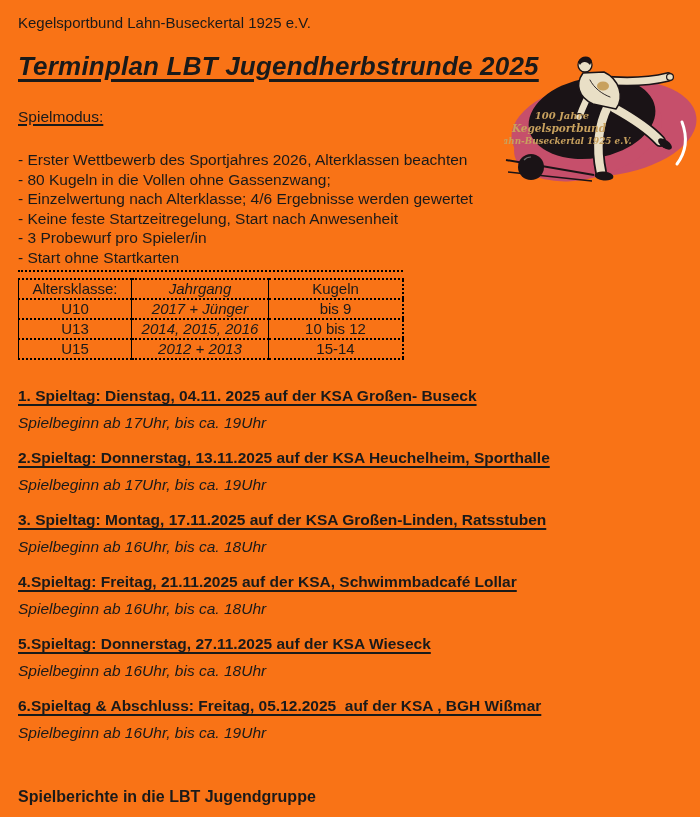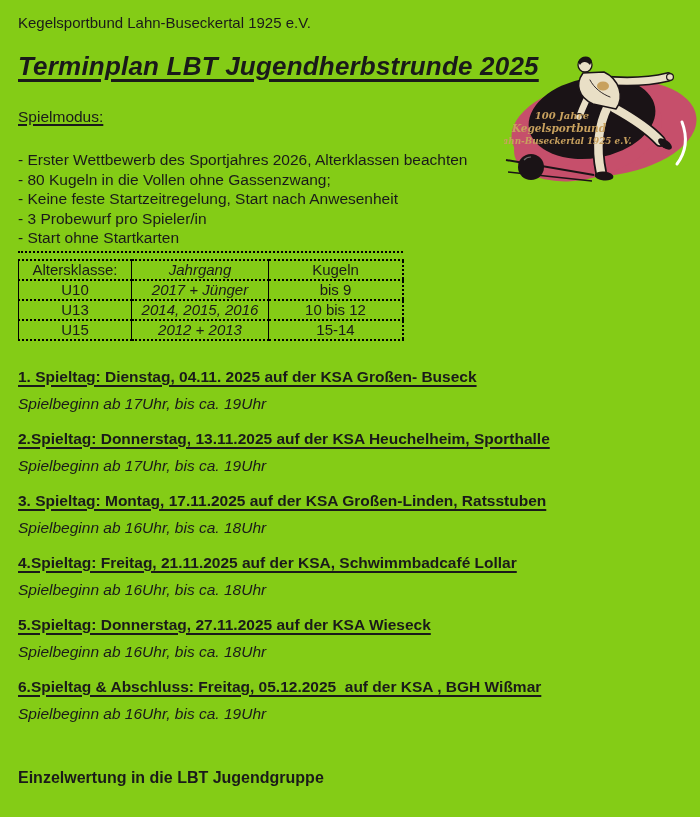--- a/index.html
+++ b/index.html
@@ -1,20 +1,20 @@
 <!DOCTYPE html>
 <html><head>
 <meta charset="utf-8">
 <style>
   html, body { margin:0; padding:0; background:#ffffff; }
   .page {
     position: relative;
     width: 700px;
     height: 817px;
-    background: #84cc16;
+    background: #f97316;
     font-family: "Liberation Sans", sans-serif;
     color: #1a1a1a;
     overflow: hidden;
     box-sizing: border-box;
     padding: 14px 6px 0 18px;
   }
   .org-line {
     font-size: 15px;
     line-height: 18px;
     white-space: pre-wrap;
@@ -170,20 +170,21 @@
     </g>
   </svg>
 
   <div>
     <div class="section-heading">Spielmodus:</div>
   </div>
 
   <div class="modus-list">
     <div class="modus-item">- Erster Wettbewerb des Sportjahres 2026, Alterklassen beachten</div>
     <div class="modus-item">- 80 Kugeln in die Vollen ohne Gassenzwang;</div>
+    <div class="modus-item">- Einzelwertung nach Alterklasse; 4/6 Ergebnisse werden gewertet</div>
     <div class="modus-item">- Keine feste Startzeitregelung, Start nach Anwesenheit</div>
     <div class="modus-item">- 3 Probewurf pro Spieler/in</div>
     <div class="modus-item">- Start ohne Startkarten</div>
   </div>
 
   <div class="table-wrap">
     <div class="table-top-rule"></div>
     <table class="age-table">
       <tbody>
         <tr>
@@ -233,15 +234,15 @@
   <div class="match">
     <div class="match-heading">5.Spieltag: Donnerstag, 27.11.2025 auf der KSA Wieseck</div>
     <div class="match-time">Spielbeginn ab 16Uhr, bis ca. 18Uhr</div>
   </div>
 
   <div class="match">
     <div class="match-heading">6.Spieltag &amp; Abschluss: Freitag, 05.12.2025  auf der KSA , BGH Wißmar</div>
     <div class="match-time">Spielbeginn ab 16Uhr, bis ca. 19Uhr</div>
   </div>
 
-  <div class="footer-note">Einzelwertung in die LBT Jugendgruppe</div>
+  <div class="footer-note">Spielberichte in die LBT Jugendgruppe</div>
 
 </div>
 
 </body></html>

